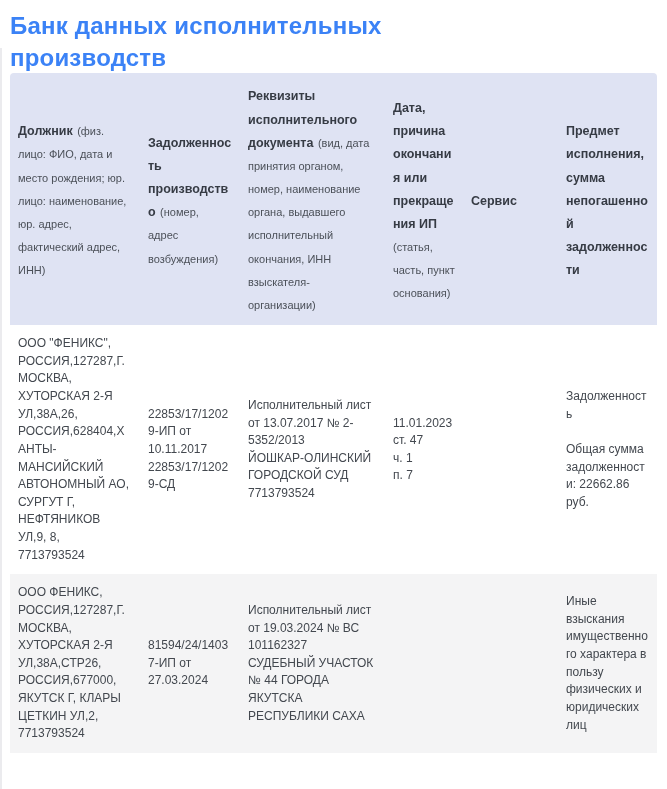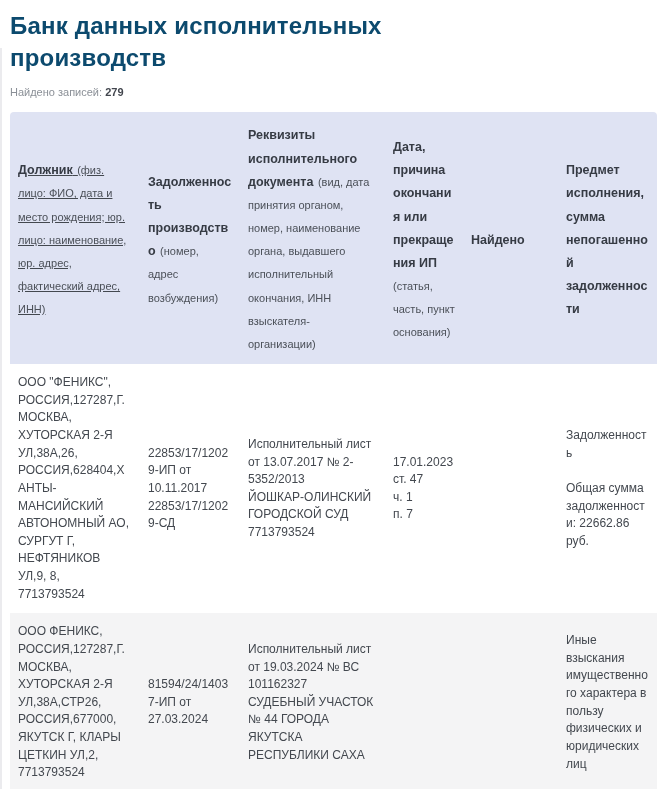--- a/index.html
+++ b/index.html
@@ -17,21 +17,21 @@
     width: 2px; height: 741px;
     background: #ebebee;
   }
   h1.page-title {
     margin: 4px 0 0 0;
     max-width: 440px;
     font-size: 24px;
     line-height: 1.32;
     font-weight: 700;
     letter-spacing: 0.2px;
-    color: #0c4a6e;
+    color: #3b82f6;
   }
   .found {
     margin: 13px 0 14px 0;
     font-size: 11px;
     color: #8b9097;
   }
   .found b { color: #42464e; font-weight: 700; }
   table.results {
     width: 647px;
     border-collapse: collapse;
@@ -40,21 +40,21 @@
   thead th {
     background: #dfe3f3;
     vertical-align: middle;
     text-align: left;
     padding: 10px 8px;
     font-weight: 400;
     line-height: 1.45;
     height: 140px;
     overflow-wrap: break-word;
   }
-  thead th:first-child { border-top-left-radius: 4px; text-decoration: underline; }
+  thead th:first-child { border-top-left-radius: 4px; }
   thead th:last-child { border-top-right-radius: 4px; }
   .th-main { font-weight: 700; font-size: 12.5px; color: #363b44; }
   .th-sub { font-size: 11px; color: #4b5058; }
   tbody td {
     vertical-align: middle;
     text-align: left;
     padding: 10px 8px;
     font-size: 12px;
     line-height: 1.47;
     color: #43484f;
@@ -66,24 +66,20 @@
   tbody tr.r2 { height: 169px; }
 </style>
 </head>
 <body>
 
 <div class="page">
   <div class="edge-line"></div>
 
   <h1 class="page-title">Банк данных исполнительных производств</h1>
 
-  <div class="found">
-    <span>Найдено записей:</span>
-    <b>279</b>
-  </div>
 
   <table class="results">
     <colgroup>
       <col style="width:130px">
       <col style="width:100px">
       <col style="width:145px">
       <col style="width:78px">
       <col style="width:95px">
       <col style="width:99px">
     </colgroup>
@@ -99,37 +95,37 @@
         </th>
         <th>
           <span class="th-main">Реквизиты исполнительного документа</span>
           <span class="th-sub">(вид, дата принятия органом, номер, наименование органа, выдавшего исполнительный окончания, ИНН взыскателя-организации)</span>
         </th>
         <th>
           <span class="th-main">Дата, причина окончания или прекращения ИП</span>
           <span class="th-sub">(статья, часть, пункт основания)</span>
         </th>
         <th>
-          <span class="th-main">Найдено</span>
+          <span class="th-main">Сервис</span>
         </th>
         <th>
           <span class="th-main">Предмет исполнения, сумма непогашенной задолженности</span>
         </th>
       </tr>
     </thead>
     <tbody>
       <tr class="r1">
         <td>ООО "ФЕНИКС", РОССИЯ,127287,Г. МОСКВА, ХУТОРСКАЯ 2-Я УЛ,38А,26, РОССИЯ,628404,ХАНТЫ-МАНСИЙСКИЙ АВТОНОМНЫЙ АО, СУРГУТ Г, НЕФТЯНИКОВ УЛ,9, 8,
 7713793524</td>
         <td>22853/17/12029-ИП от 10.11.2017
 22853/17/12029-СД</td>
         <td>Исполнительный лист от 13.07.2017 № 2-5352/2013
 ЙОШКАР-ОЛИНСКИЙ ГОРОДСКОЙ СУД
 7713793524</td>
-        <td>17.01.2023
+        <td>11.01.2023
 ст. 47
 ч. 1
 п. 7</td>
         <td></td>
         <td>Задолженность
 
 Общая сумма задолженности: 22662.86 руб.</td>
       </tr>
       <tr class="r2 alt">
         <td>ООО ФЕНИКС, РОССИЯ,127287,Г. МОСКВА, ХУТОРСКАЯ 2-Я УЛ,38А,СТР26, РОССИЯ,677000, ЯКУТСК Г, КЛАРЫ ЦЕТКИН УЛ,2,

